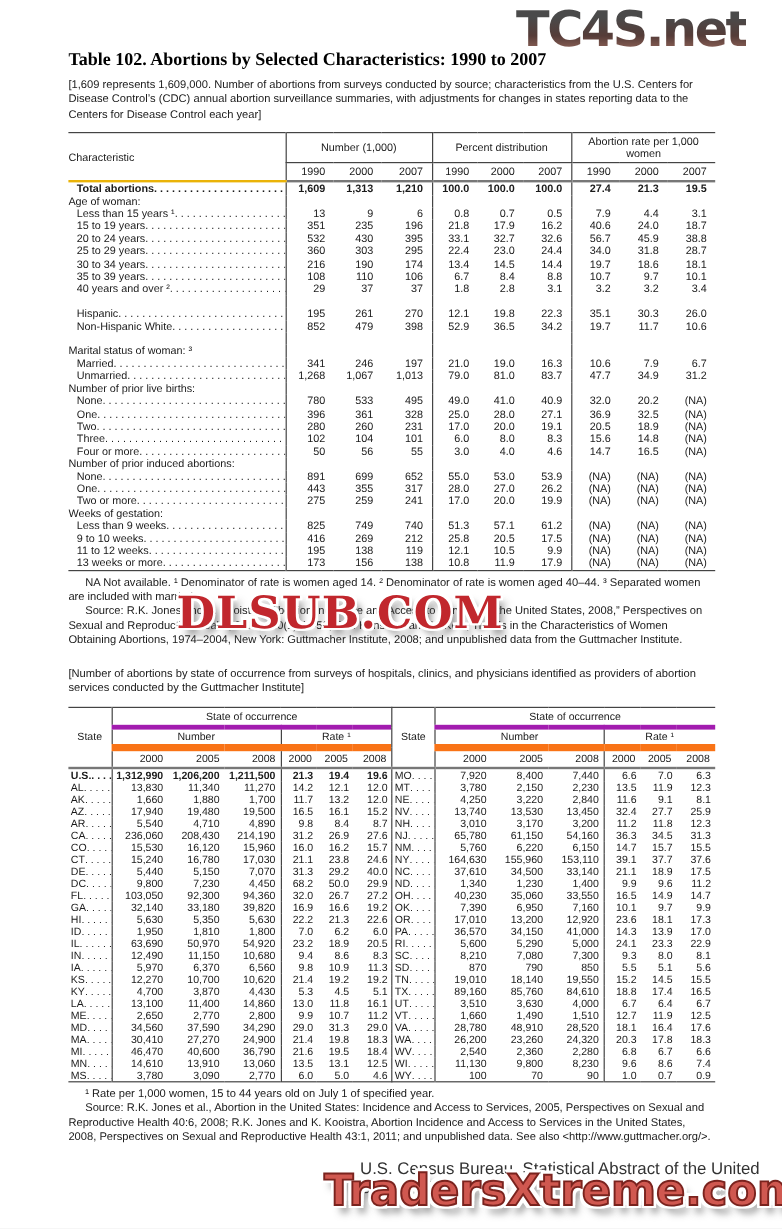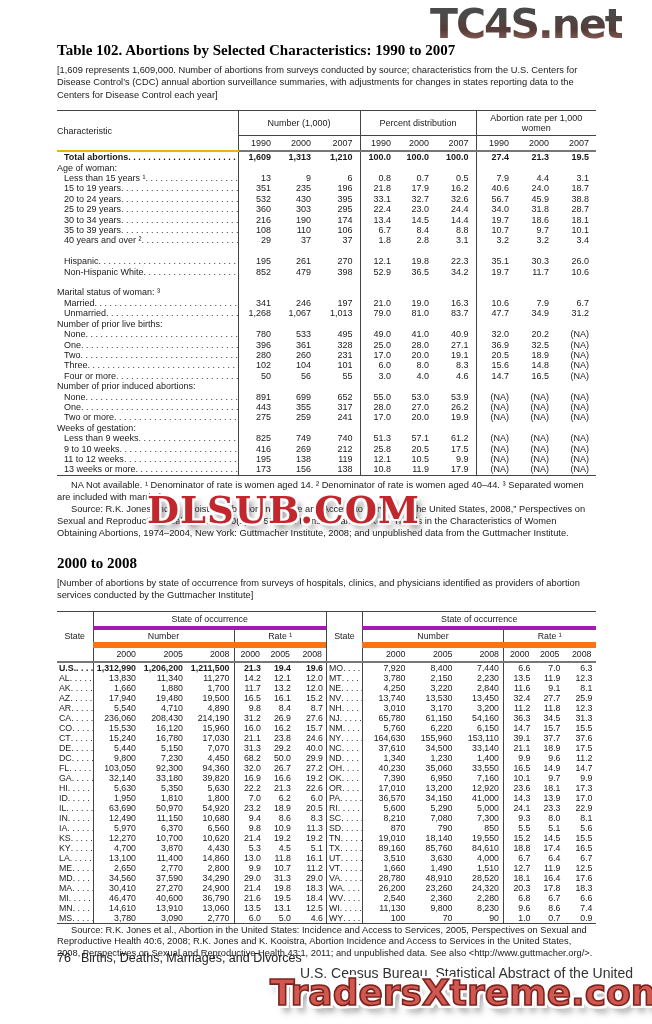--- a/index.html
+++ b/index.html
@@ -637,21 +637,20 @@
             <td class="num">(NA)</td>
             <td class="num">(NA)</td>
           </tr>
         </tbody>
     </table>
 
     <p class="footnote">NA Not available. ¹ Denominator of rate is women aged 14. ² Denominator of rate is women aged 40–44. ³ Separated women are included with married.</p>
     <p class="source">Source: R.K. Jones and K. Kooistra, “Abortion Incidence and  Access to Services in the United States, 2008,” Perspectives on Sexual and Reproductive Health, 2011, 430(1):41-50; S.K. Henshaw and K. Kost, Trends in the Characteristics of Women Obtaining Abortions, 1974–2004, New York: Guttmacher Institute, 2008; and unpublished data from the Guttmacher Institute.</p>
 
     <div class="t103block">
-      <h1 class="t-title">2000 to 2008</h1>
       <p class="note">[Number of abortions by state of occurrence from surveys of hospitals, clinics, and physicians identified as providers of abortion services conducted by the Guttmacher Institute]</p>
 
       <div class="t103wrap">
         <table class="t103 left">
           <colgroup>
             <col style="width:36px">
             <col style="width:47px">
               <col style="width:47px">
               <col style="width:47px">
             <col style="width:30px">
@@ -1434,24 +1433,22 @@
                 <td class="num">70</td>
                 <td class="num">90</td>
                 <td class="rate gs">1.0</td>
                 <td class="rate">0.7</td>
                 <td class="rate">0.9</td>
               </tr>
             </tbody>
         </table>
       </div>
 
+      <p class="footnote">¹ Rate per 1,000 women, 15 to 44 years old on July 1 of specified year.</p>
       <p class="source">Source: R.K. Jones et al., Abortion in the United  States: Incidence and Access to Services, 2005, Perspectives on Sexual and Reproductive Health 40:6, 2008; R.K. Jones and K. Kooistra, Abortion Incidence and Access to Services in the United States, 2008, Perspectives on Sexual and Reproductive Health 43:1, 2011; and unpublished data. See also &lt;http://www.guttmacher.org/&gt;.</p>
     </div>
   </div>
 
-  <div class="pagefoot">
-    <span class="pn">76</span><span>Births, Deaths, Marriages, and Divorces</span>
-  </div>
   <div class="census">U.S. Census Bureau, Statistical Abstract of the United States: 2012</div>
 
   <div class="wm-dlsub">DLSUB.COM</div>
   <div class="wm-traders">TradersXtreme.com</div>
 </div>
 
 </body></html>

